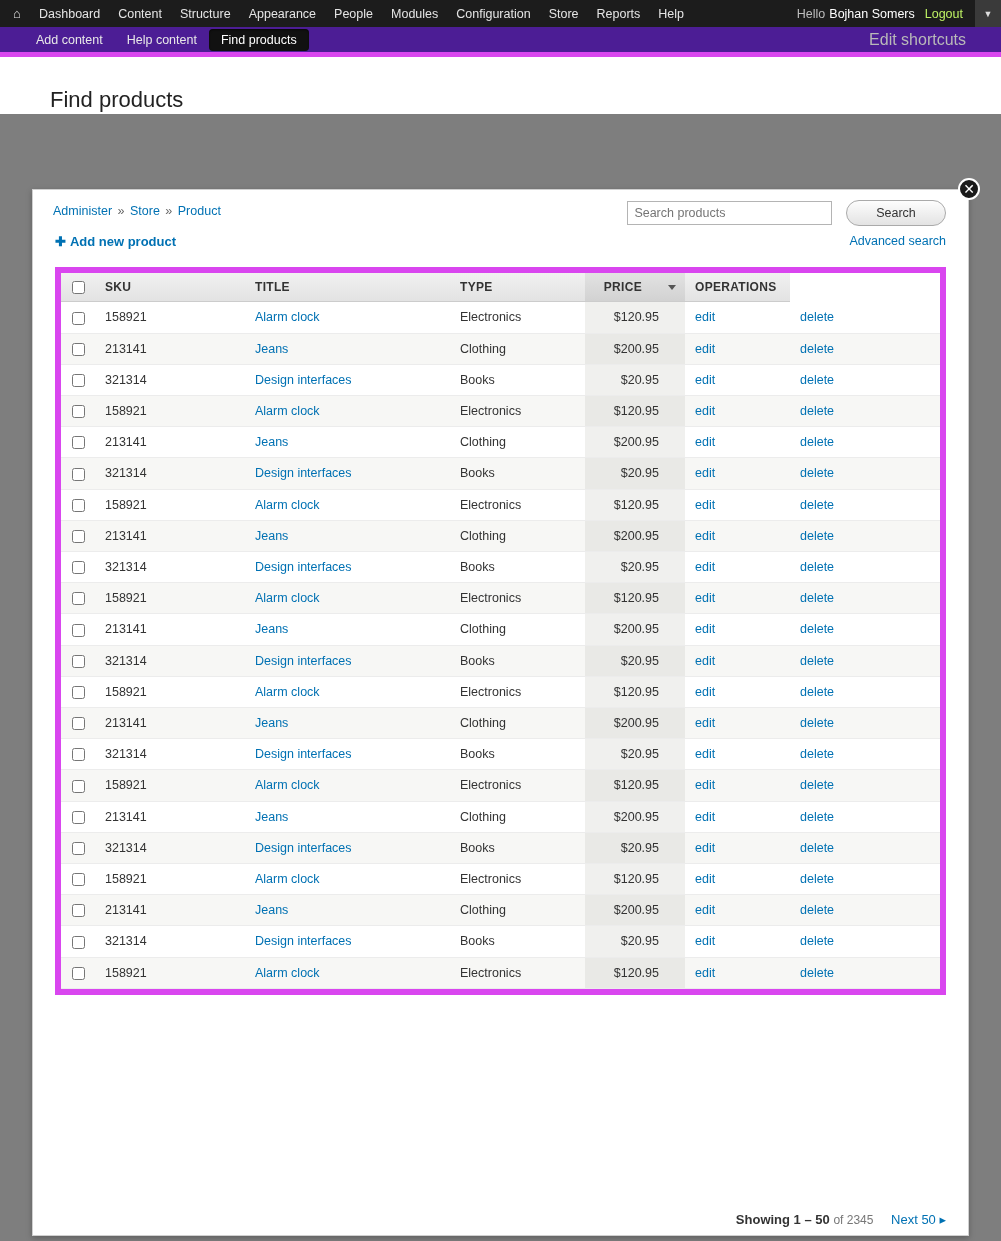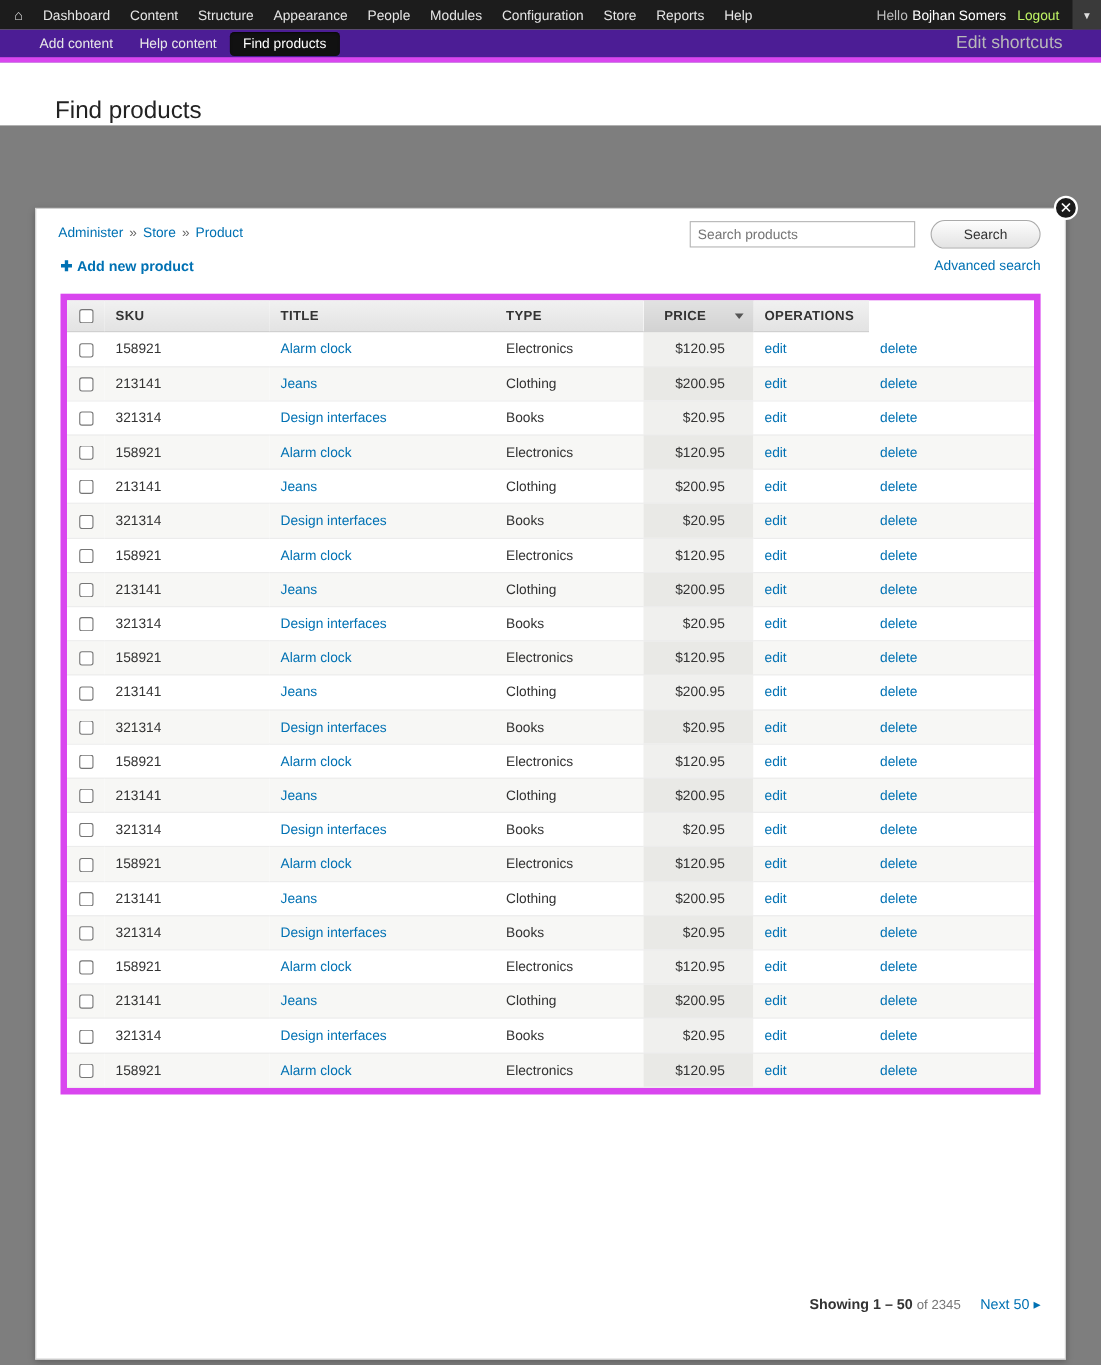--- a/index.html
+++ b/index.html
@@ -204,21 +204,21 @@
   tbody tr.odd td.col-price { background: #f0f0ee; }
   tbody tr.even td.col-price { background: #e9e9e6; }
   tbody td a { color: #0071b3; text-decoration: none; }
   tbody td.col-ops-edit { width: 105px; }
   input[type=checkbox] {
     width: 13px; height: 13px; margin: 0; vertical-align: middle;
   }
 
   
   #pager {
-    position: absolute; right: 22px; bottom: 42px;
+    position: absolute; right: 22px; bottom: 8px;
     font-size: 13px; color: #333;
   }
   #pager .showing { font-weight: bold; }
   #pager .of { color: #777; font-size: 12px; }
   #pager .next { color: #0071b3; text-decoration: none; margin-left: 14px; }
   #dark-bg {
     position: absolute; left: 0; top: 57px; width: 1001px; height: 1184px;
     background: rgba(20,20,20,.55);
     z-index: 1;
   }

